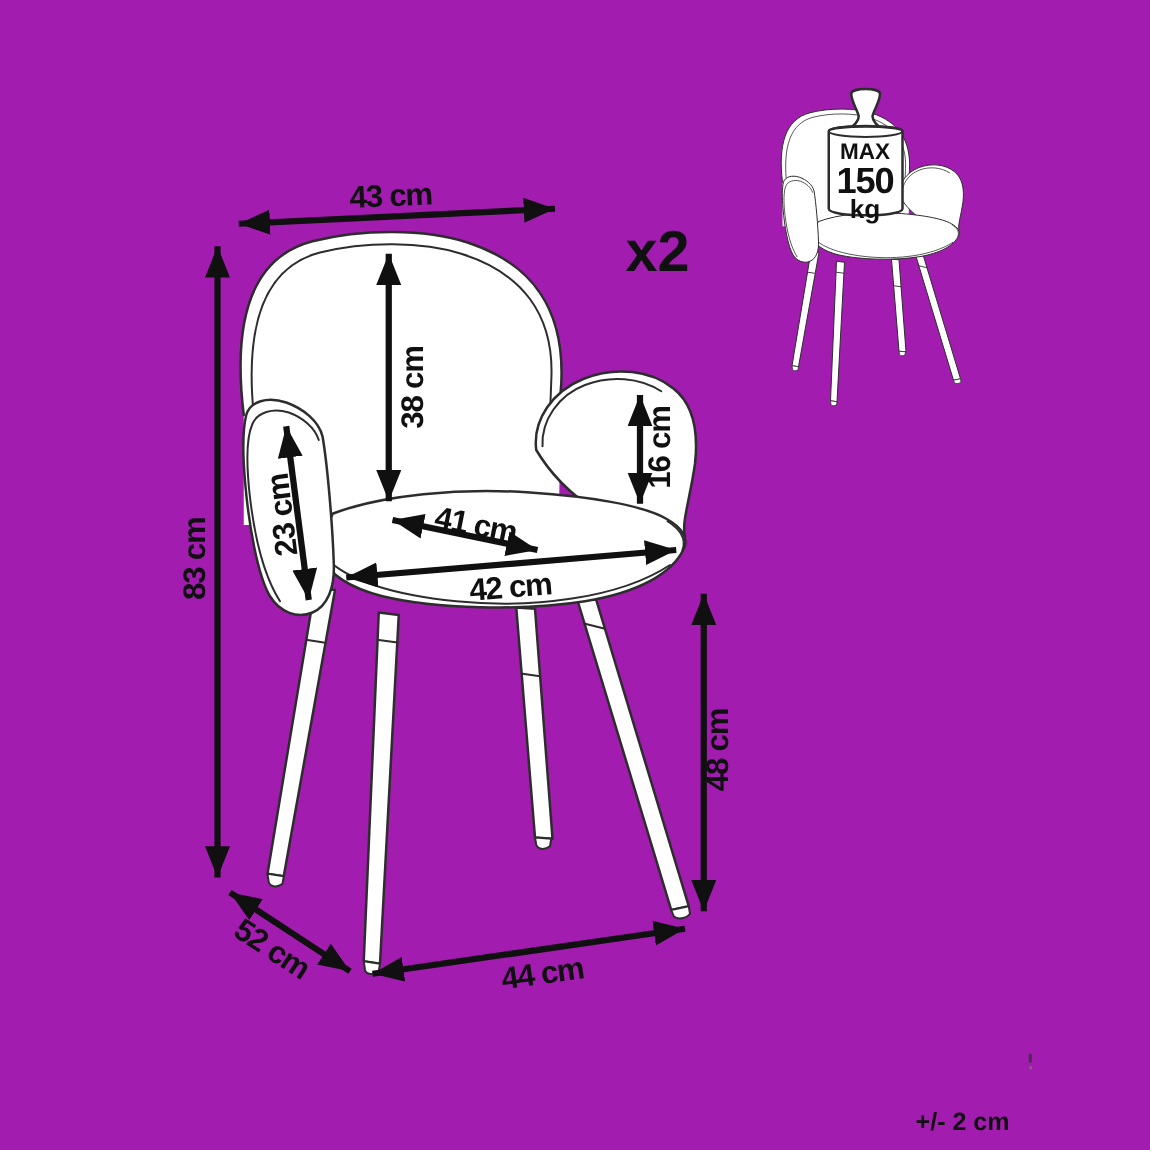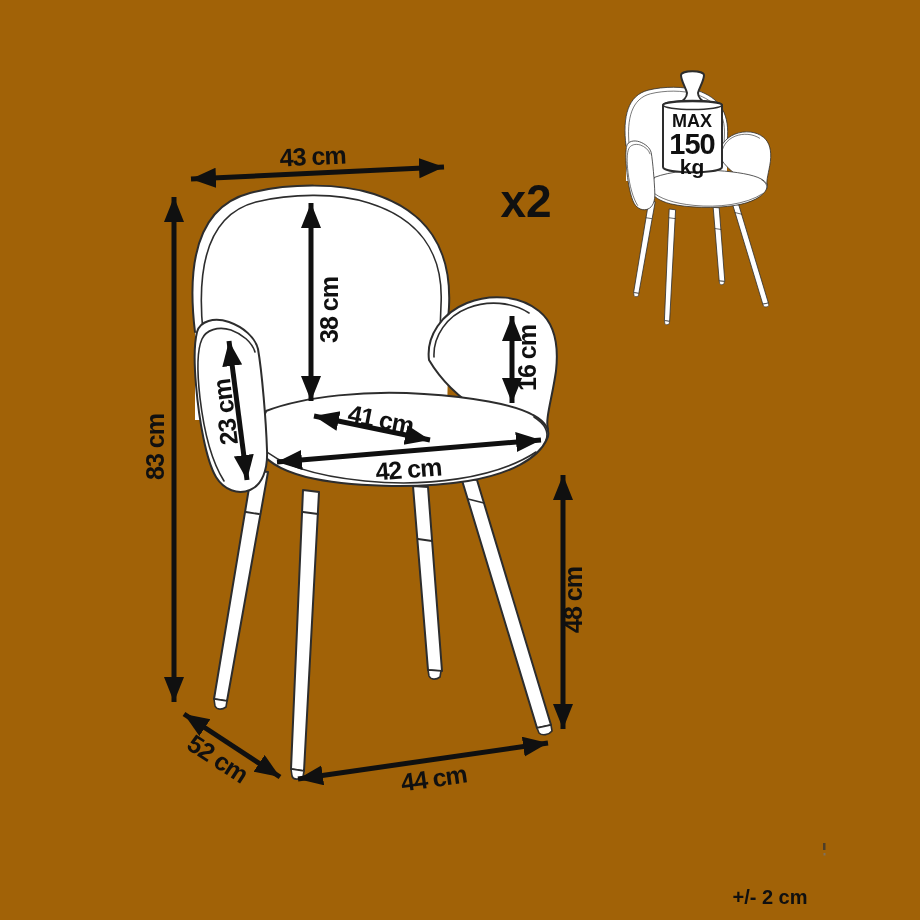--- a/index.html
+++ b/index.html
@@ -1,16 +1,16 @@
 <!DOCTYPE html>
 <html><head>
 <meta charset="utf-8">
 <style>
   html,body{margin:0;padding:0;background:#ffffff;}
-  .stage{position:relative;width:920px;height:920px;background:#a16207;overflow:hidden;}
+  .stage{position:relative;width:920px;height:920px;background:#a21caf;overflow:hidden;}
   svg{display:block;}
   svg text{font-family:"Liberation Sans","DejaVu Sans",sans-serif;font-weight:bold;fill:#101010;}
   .dim-label{font-size:25px;letter-spacing:-1px;}
   .qty-label{font-size:46px;letter-spacing:0px;}
   .tol-label{font-size:20px;letter-spacing:0px;}
   .badge-max{font-size:18px;}
   .badge-num{font-size:29px;letter-spacing:-1px;}
   .badge-kg{font-size:21px;}
   .chair-line{fill:none;stroke:#2d2d2d;stroke-width:2;stroke-linecap:round;stroke-linejoin:round;}
   .chair-solid{fill:#ffffff;stroke:#2d2d2d;stroke-width:2;stroke-linejoin:round;}

